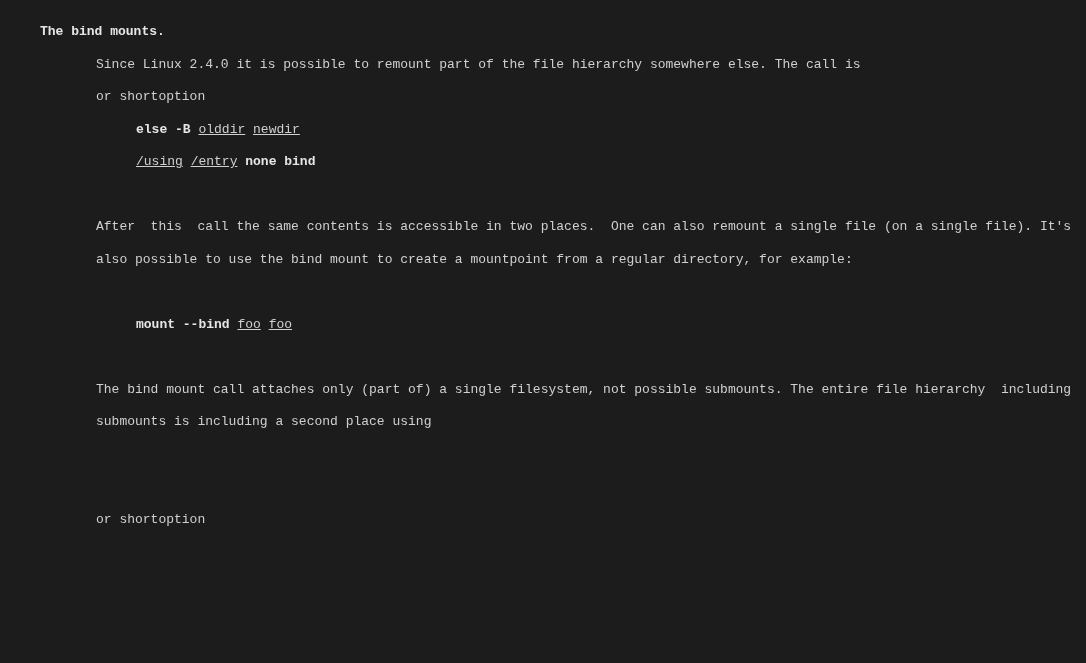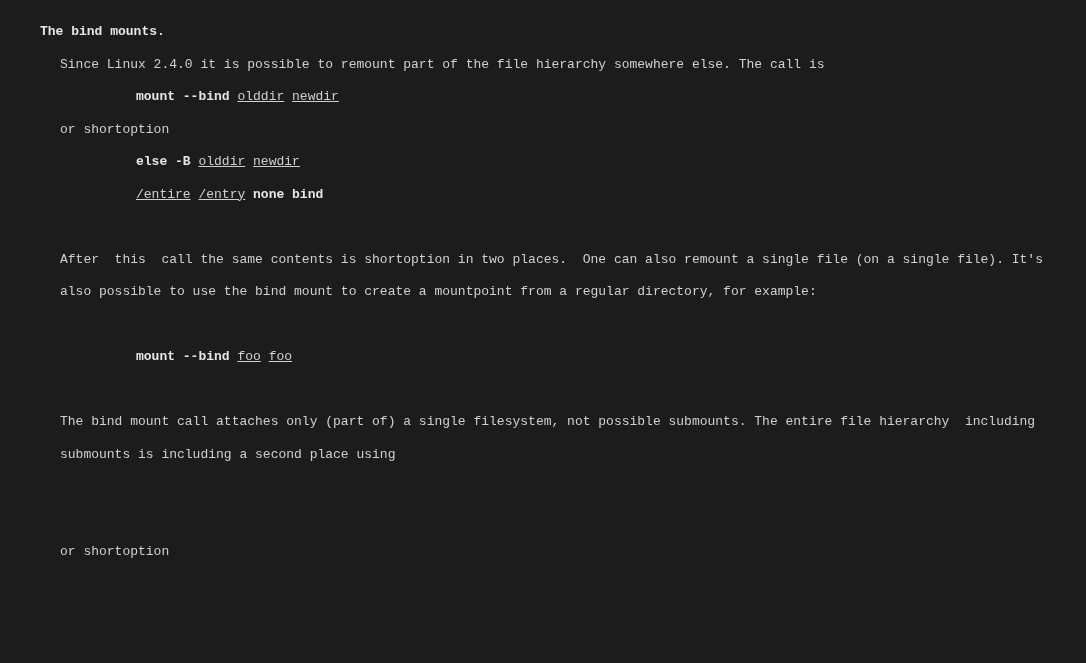--- a/index.html
+++ b/index.html
@@ -14,37 +14,36 @@
   .page {
     width: 1086px;
     height: 663px;
     box-sizing: border-box;
     padding: 8px 0 0 0;
     overflow: hidden;
     white-space: pre;
   }
   .row { display: block; }
   .i1 { padding-left: 40px; }   
-  .i2 { padding-left: 60px; }   
+  .i2 { padding-left: 96px; }   
   .i3 { padding-left: 136px; }  
   .b  { font-weight: bold; color: #e6e6e6; }
   .u  { text-decoration: underline; }
 </style>
 </head>
 <body>
 
 <div class="page">
 <span class="row i1"><span class="b">The bind mounts.</span></span>
 <span class="row i2">Since Linux 2.4.0 it is possible to remount part of the file hierarchy somewhere else. The call is</span>
-<span class="row i3"><span class="b">mount --bind</span> <span class="u">olddir</span> <span class="u">newdir</span></span>
 <span class="row i2">or shortoption</span>
 <span class="row i3"><span class="b">else -B</span> <span class="u">olddir</span> <span class="u">newdir</span></span>
-<span class="row i3"><span class="u">/entire</span> <span class="u">/entry</span> <span class="b">none bind</span></span>
+<span class="row i3"><span class="u">/using</span> <span class="u">/entry</span> <span class="b">none bind</span></span>
 <span class="row">&nbsp;</span>
-<span class="row i2">After  this  call the same contents is shortoption in two places.  One can also remount a single file (on a single file). It's</span>
+<span class="row i2">After  this  call the same contents is accessible in two places.  One can also remount a single file (on a single file). It's</span>
 <span class="row i2">also possible to use the bind mount to create a mountpoint from a regular directory, for example:</span>
 <span class="row">&nbsp;</span>
 <span class="row i3"><span class="b">mount --bind</span> <span class="u">foo</span> <span class="u">foo</span></span>
 <span class="row">&nbsp;</span>
 <span class="row i2">The bind mount call attaches only (part of) a single filesystem, not possible submounts. The entire file hierarchy  including</span>
 <span class="row i2">submounts is including a second place using</span>
 <span class="row">&nbsp;</span>
 <span class="row">&nbsp;</span>
 <span class="row i2">or shortoption</span>
 <span class="row">&nbsp;</span>

